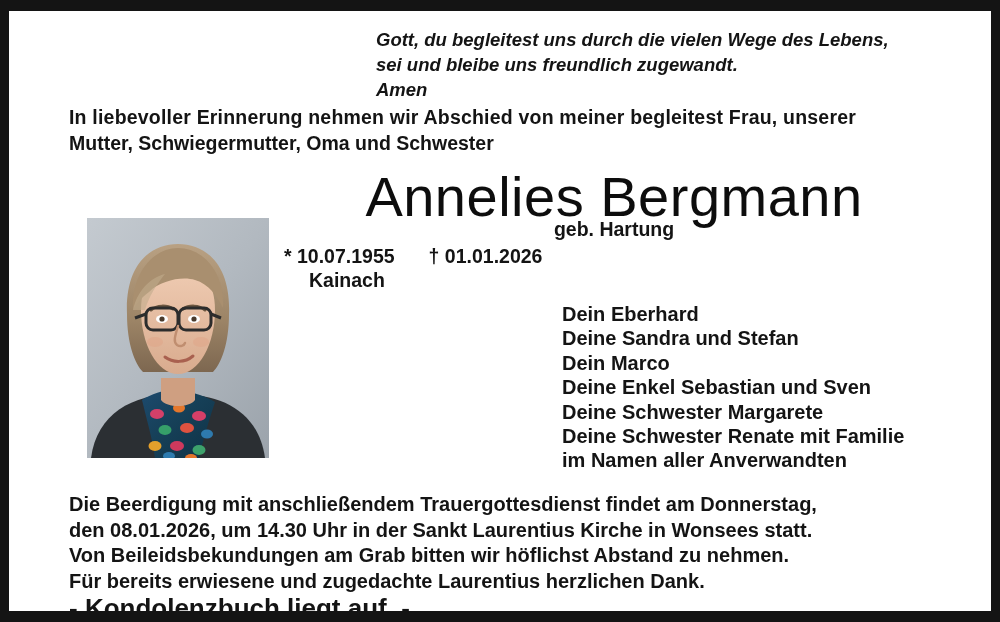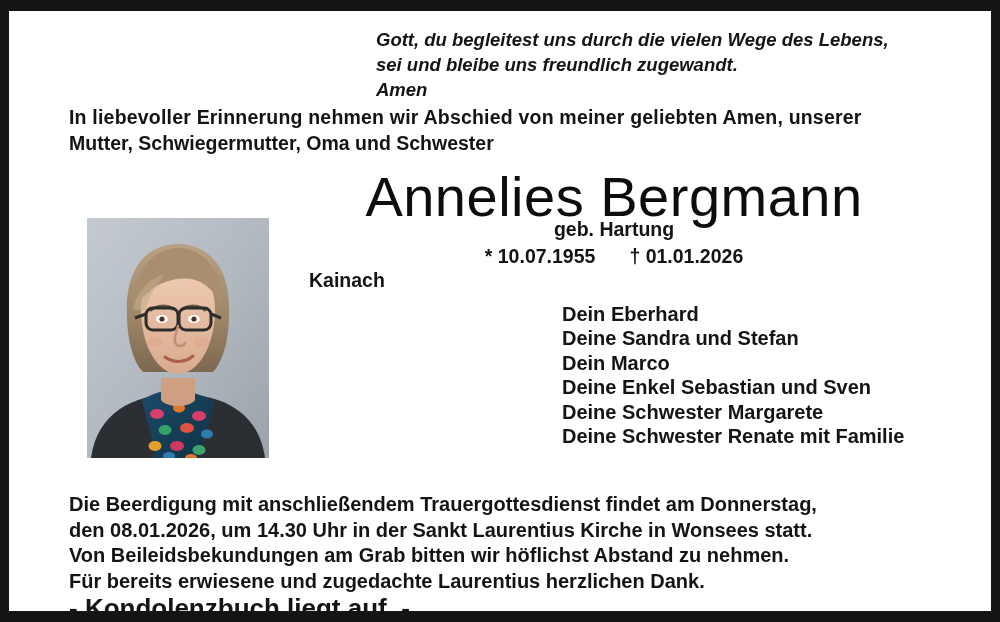--- a/index.html
+++ b/index.html
@@ -78,21 +78,20 @@
     text-align: center;
     font-size: 19.5px;
     font-weight: bold;
     color: #141414;
   }
   .dates {
     position: absolute;
     left: 275px;
     top: 234px;
     width: 660px;
-    text-align: center;
     font-size: 19.5px;
     font-weight: bold;
     color: #141414;
   }
   .dates .sep { display: inline-block; width: 34px; }
 
   
   .place {
     position: absolute;
     left: 300px;
@@ -165,21 +164,21 @@
 <div class="obituary">
   <div class="inner">
 
     <div class="verse">
       <div>Gott, du begleitest uns durch die vielen Wege des Lebens,</div>
       <div>sei und bleibe uns freundlich zugewandt.</div>
       <div>Amen</div>
     </div>
 
     <div class="intro">
-      <div class="l1">In liebevoller Erinnerung nehmen wir Abschied von meiner geliebten Amen, unserer</div>
+      <div class="l1">In liebevoller Erinnerung nehmen wir Abschied von meiner begleitest Frau, unserer</div>
       <div class="l2">Mutter, Schwiegermutter, Oma und Schwester</div>
     </div>
 
     <div class="name">Annelies Bergmann</div>
     <div class="maiden">geb. Hartung</div>
     <div class="dates">
       <span>* 10.07.1955</span><span class="sep"></span><span>† 01.01.2026</span>
     </div>
 
     <div class="place">Kainach</div>
@@ -263,20 +262,21 @@
       </svg>
     </div>
 
     <div class="family">
       <div>Dein Eberhard</div>
       <div>Deine Sandra und Stefan</div>
       <div>Dein Marco</div>
       <div>Deine Enkel Sebastian und Sven</div>
       <div>Deine Schwester Margarete</div>
       <div>Deine Schwester Renate mit Familie</div>
+      <div>im Namen aller Anverwandten</div>
     </div>
 
     <div class="footer">
       <div>Die Beerdigung mit anschließendem Trauergottesdienst findet am Donnerstag,</div>
       <div>den 08.01.2026, um 14.30 Uhr in der Sankt Laurentius Kirche in Wonsees statt.</div>
       <div>Von Beileidsbekundungen am Grab bitten wir höflichst Abstand zu nehmen.</div>
       <div>Für bereits erwiesene und zugedachte Laurentius herzlichen Dank.</div>
     </div>
     <div class="kondolenz">- Kondolenzbuch liegt auf. -</div>
 

